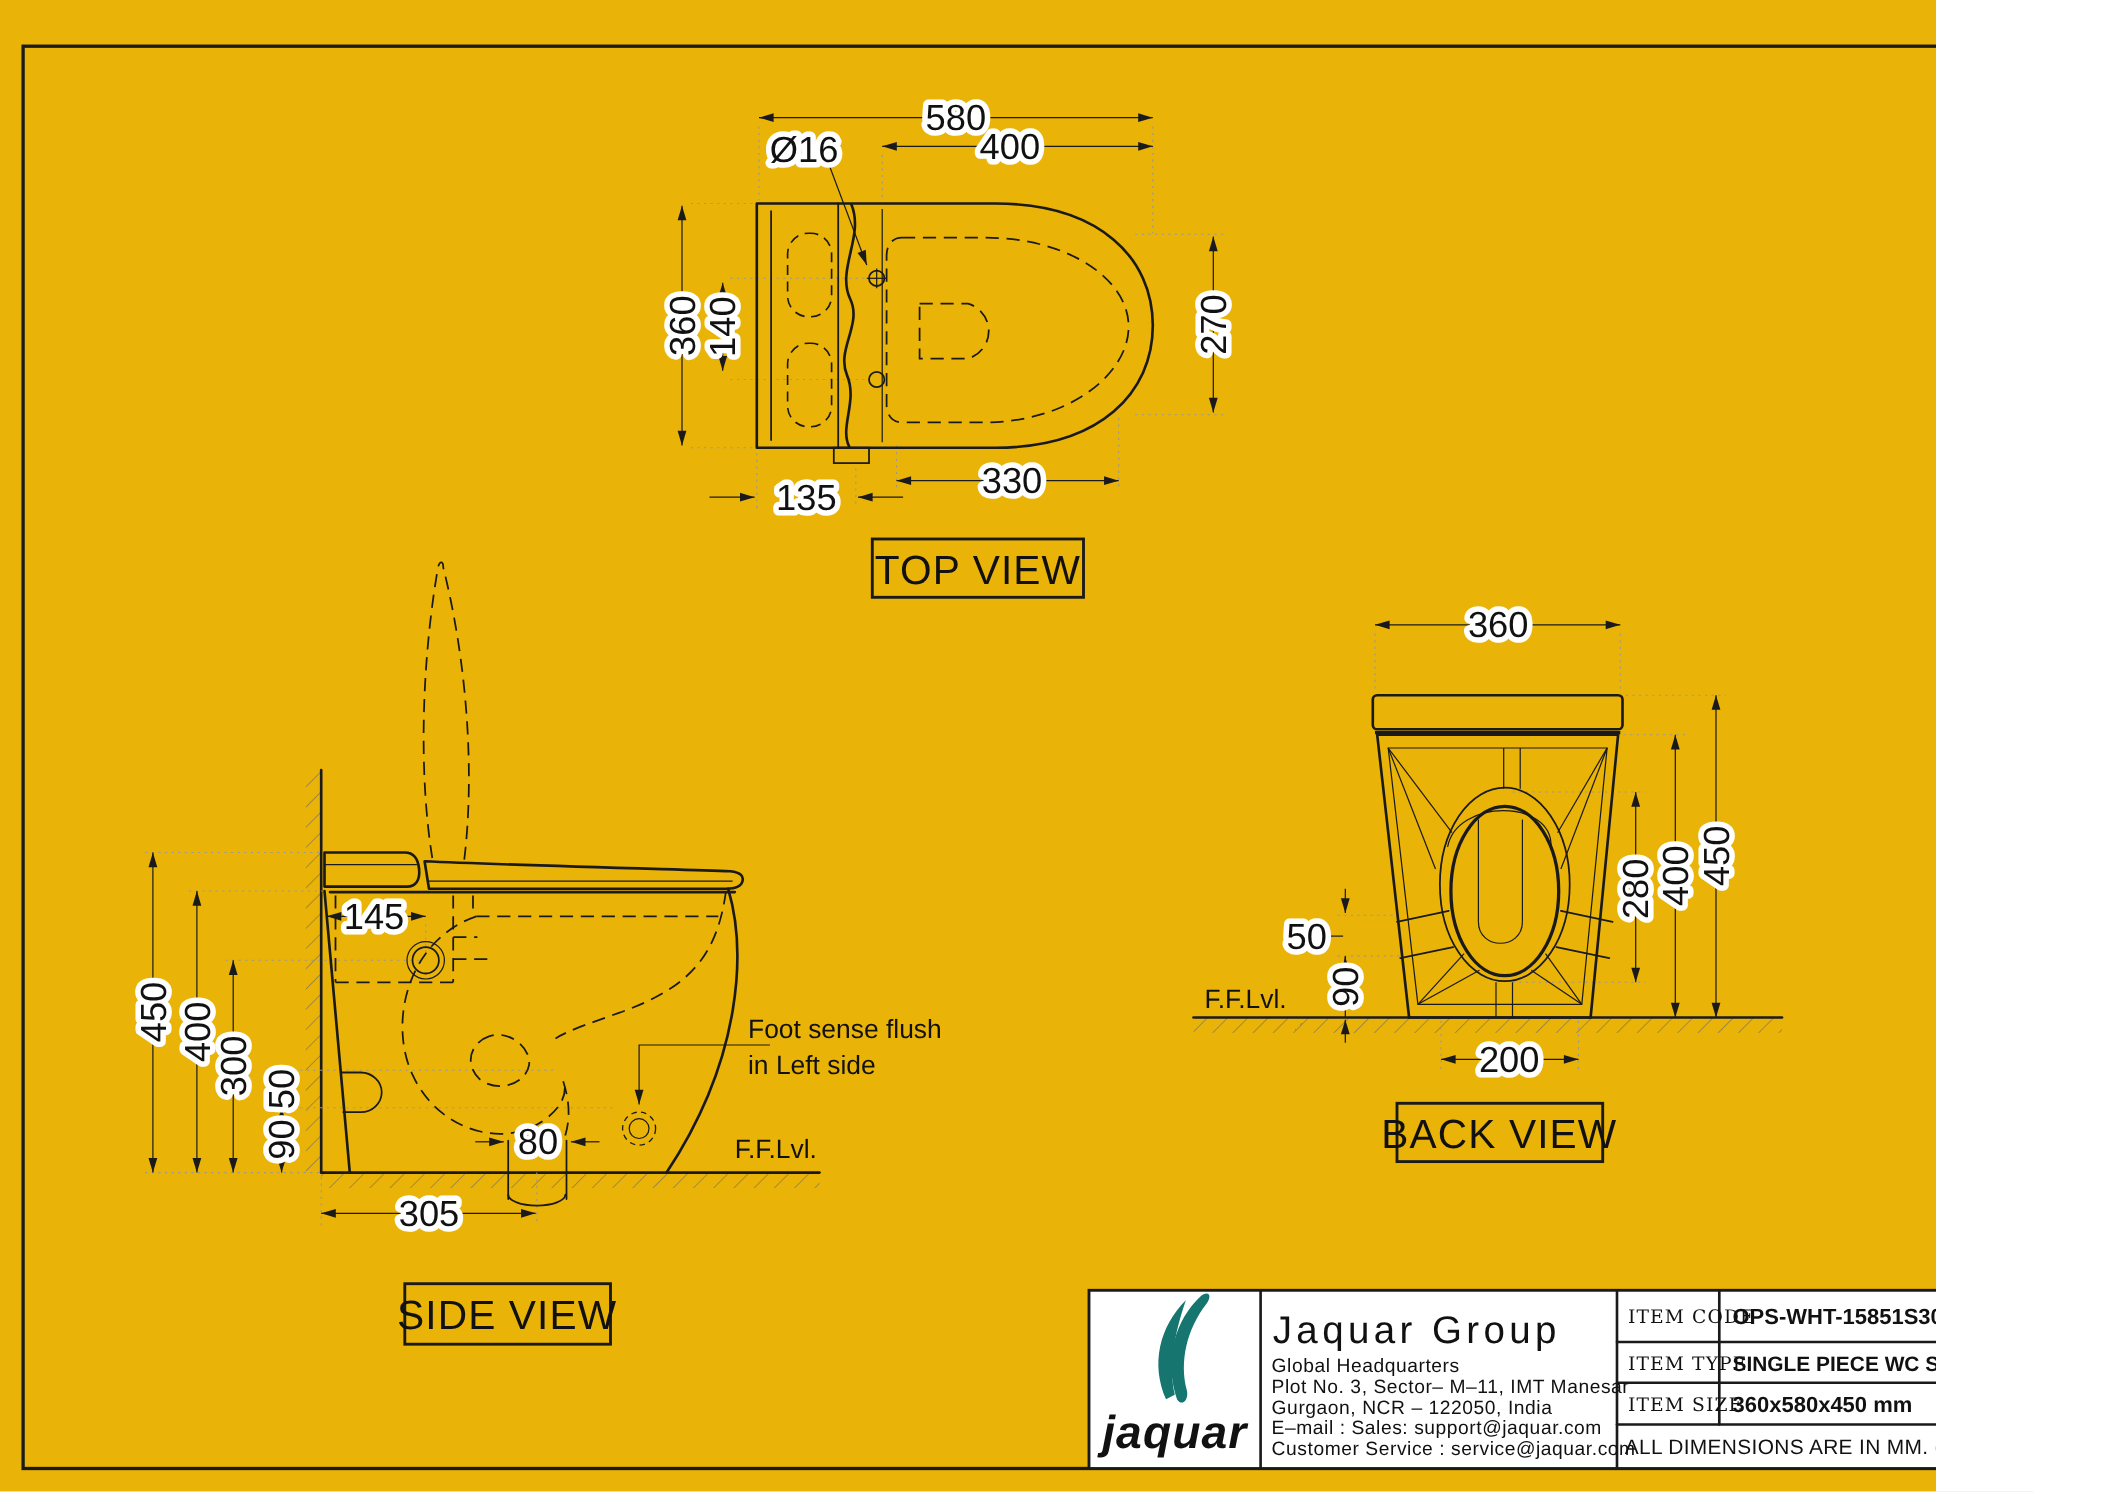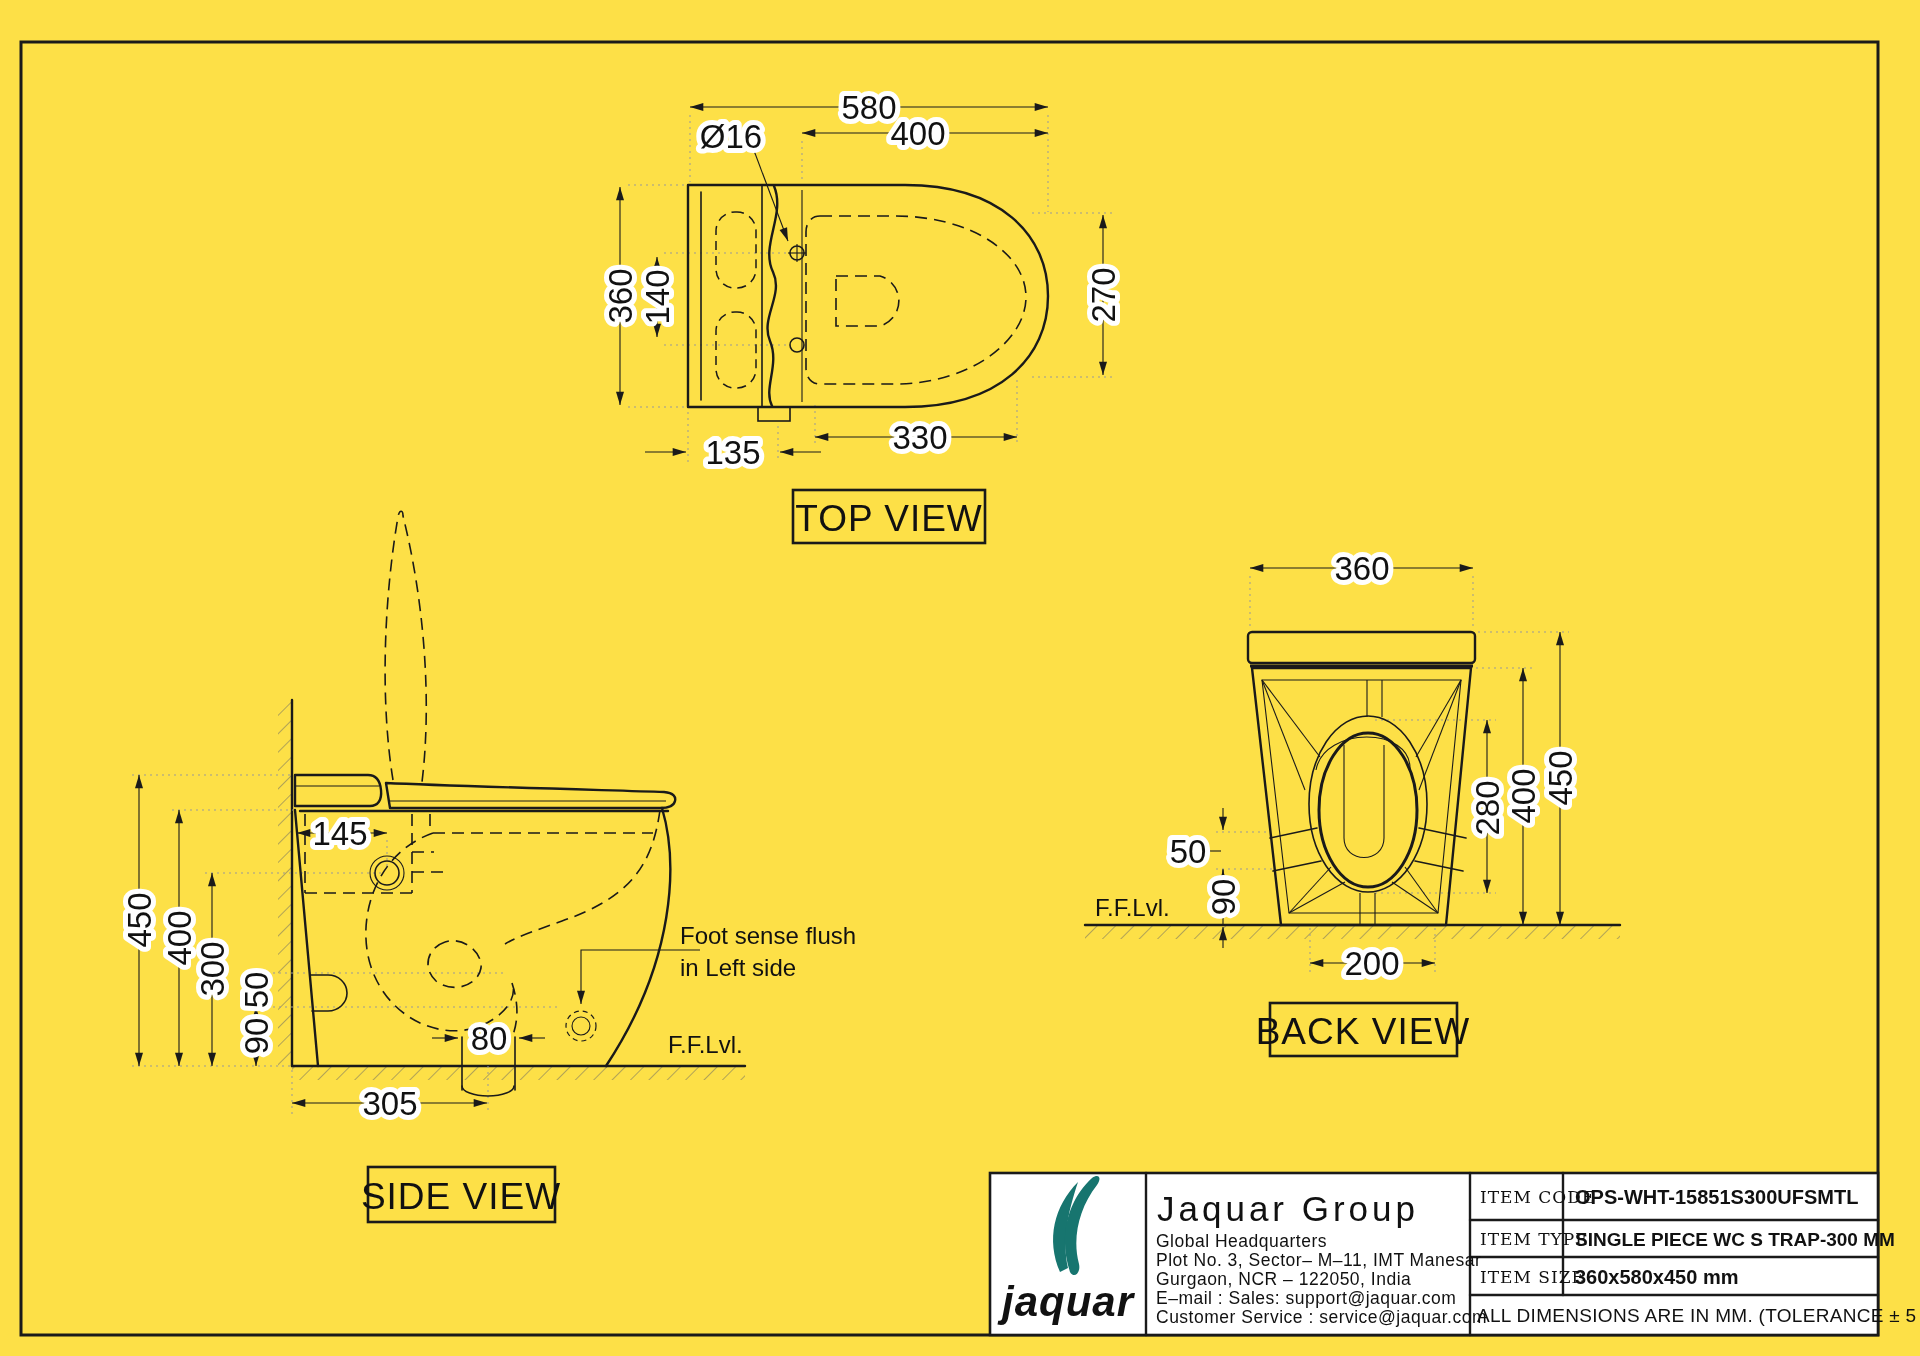--- a/index.html
+++ b/index.html
@@ -1,16 +1,16 @@
 <!DOCTYPE html>
 <html><head>
 <meta charset="utf-8">
 <style>
   html,body{margin:0;padding:0;background:#fff;}
-  .stage{position:relative;width:1920px;height:1356px;background:#fde047;overflow:hidden;}
+  .stage{position:relative;width:1760px;height:1356px;background:#eab308;overflow:hidden;}
   svg{display:block;}
   
   .ol  {stroke:#1a1a1a;stroke-width:2.4;fill:none;stroke-linecap:round;stroke-linejoin:round;}
   .ol3 {stroke:#1a1a1a;stroke-width:3;fill:none;}
   .md  {stroke:#1a1a1a;stroke-width:1.6;fill:none;stroke-linecap:round;}
   .th  {stroke:#1a1a1a;stroke-width:1.1;fill:none;}
   .dash{stroke:#1a1a1a;stroke-width:1.6;fill:none;stroke-dasharray:12 7;stroke-linecap:butt;}
   .dash2{stroke:#1a1a1a;stroke-width:1.5;fill:none;stroke-dasharray:9 6;}
   .dot {stroke:#999;stroke-width:1;fill:none;stroke-dasharray:2 4;}
   .dim {stroke:#1a1a1a;stroke-width:1.1;fill:none;}

